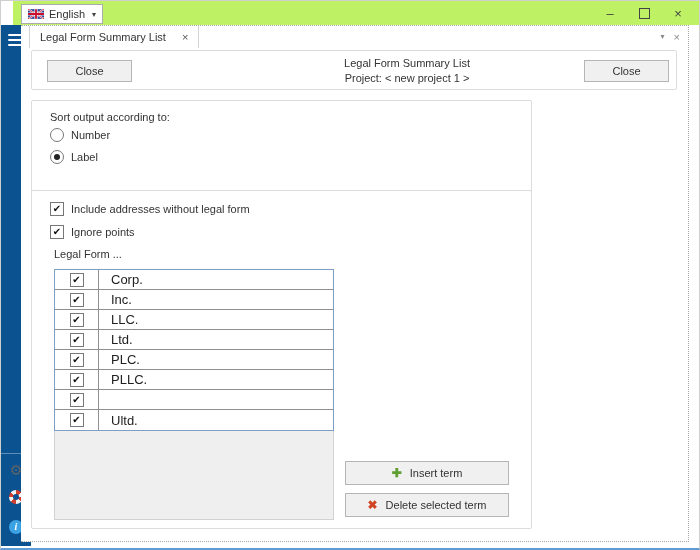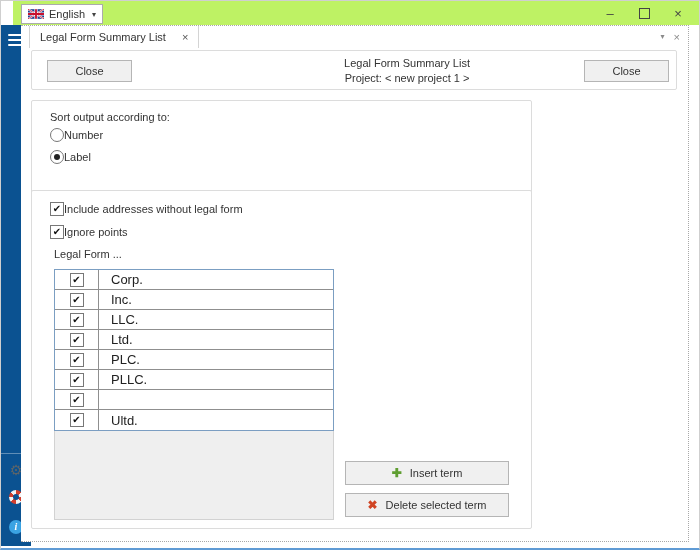--- a/index.html
+++ b/index.html
@@ -49,21 +49,21 @@
   .main-box{left:10px;top:142px;width:501px;height:339px;}
   .btn{position:absolute;display:flex;align-items:center;justify-content:center;box-sizing:border-box;
     background:#f0f0f0;border:1px solid #b5b5b5;font-size:11px;color:#333;cursor:default;}
   .back-btn{left:15px;top:9px;width:85px;height:22px;}
   .next-btn{left:113px;top:9px;width:85px;height:22px;}
   .next-chevron{color:#1c7cd6;font-weight:bold;margin-left:7px;font-size:11px;}
   .close-btn{left:552px;top:9px;width:85px;height:22px;}
   .header-title{position:absolute;left:198px;top:0;width:354px;height:40px;display:flex;flex-direction:column;
     align-items:center;justify-content:center;font-size:11px;color:#333;line-height:15px;}
   .section-label{position:absolute;left:18px;font-size:11px;color:#333;}
-  .choice-row{position:absolute;left:18px;display:flex;align-items:center;font-size:11px;color:#333;}
+  .choice-row{position:absolute;left:18px;display:flex;align-items:center;gap:7px;font-size:11px;color:#333;}
   .radio{width:12px;height:12px;border:1px solid #777;border-radius:50%;background:#fff;position:relative;box-sizing:content-box;}
   .radio.selected::after{content:"";position:absolute;left:3px;top:3px;width:6px;height:6px;border-radius:50%;background:#222;}
   .cb{width:12px;height:12px;border:1px solid #777;background:#fff;font-size:10px;line-height:11px;
     text-align:center;color:#111;box-sizing:content-box;overflow:hidden;}
   
   .grid{position:absolute;left:22px;top:78px;width:280px;}
   .grid-rows{border:1px solid #7b9ec2;background:#fff;}
   .grid-row{display:flex;height:20px;box-sizing:border-box;border-bottom:1px solid #8f8f8f;}
   .grid-row:last-child{border-bottom:none;}
   .check-cell{width:44px;box-sizing:border-box;border-right:1px solid #8f8f8f;display:flex;align-items:center;justify-content:center;}

